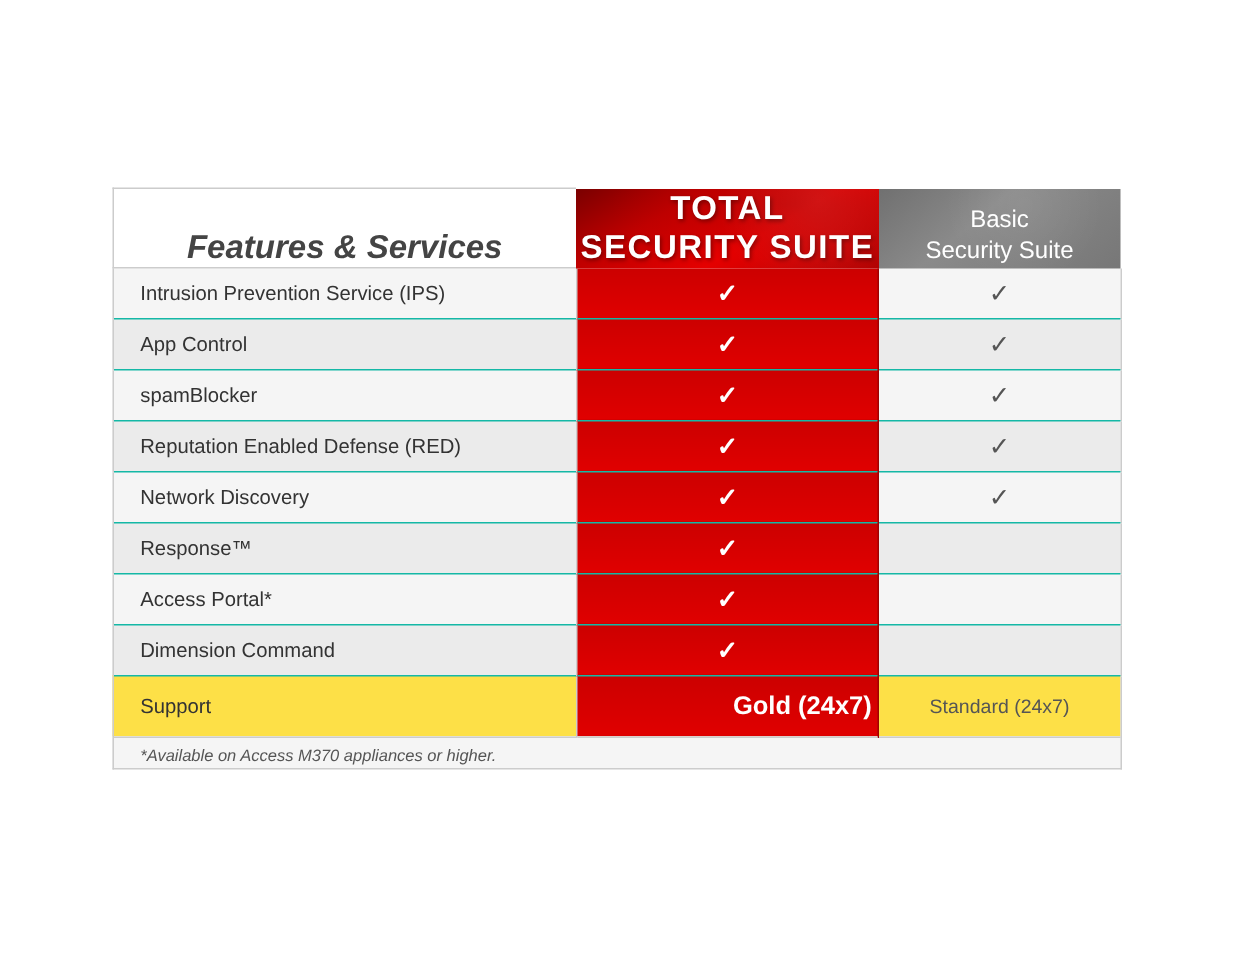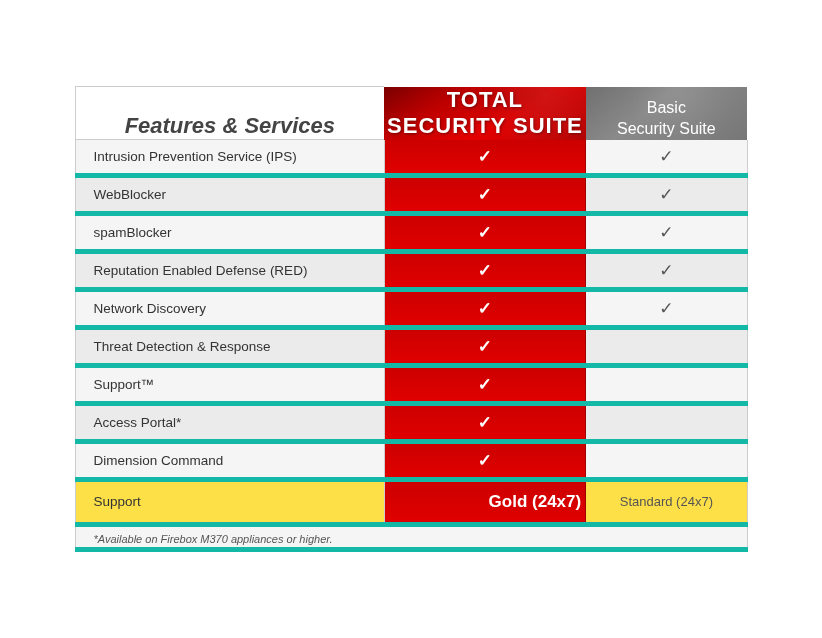--- a/index.html
+++ b/index.html
@@ -72,21 +72,21 @@
     }
 
     .header-basic-text {
       color: #fff;
       font-size: 16px;
       font-weight: normal;
       line-height: 1.3;
     }
 
     .comparison-table tbody tr {
-      border-bottom: 5px solid #14b8a6;
+      border-bottom: 1px solid #14b8a6;
     }
 
     .comparison-table tbody tr:nth-child(odd) {
       background: #f5f5f5;
     }
 
     .comparison-table tbody tr:nth-child(even) {
       background: #ebebeb;
     }
 
@@ -209,61 +209,56 @@
     </tr>
   </thead>
   <tbody id="feature-rows">
 
   <tr>
         <td class="feature-name">Intrusion Prevention Service (IPS)</td>
         <td class="total-cell"><span class="checkmark">✓</span></td>
         <td class="basic-cell"><span class="checkmark">✓</span></td>
       </tr>
       <tr>
-        <td class="feature-name">WebBlocker</td>
+        <td class="feature-name">App Control</td>
         <td class="total-cell"><span class="checkmark">✓</span></td>
         <td class="basic-cell"><span class="checkmark">✓</span></td>
       </tr>
       <tr>
         <td class="feature-name">spamBlocker</td>
         <td class="total-cell"><span class="checkmark">✓</span></td>
         <td class="basic-cell"><span class="checkmark">✓</span></td>
       </tr>
       <tr>
         <td class="feature-name">Reputation Enabled Defense (RED)</td>
         <td class="total-cell"><span class="checkmark">✓</span></td>
         <td class="basic-cell"><span class="checkmark">✓</span></td>
       </tr>
       <tr>
         <td class="feature-name">Network Discovery</td>
         <td class="total-cell"><span class="checkmark">✓</span></td>
         <td class="basic-cell"><span class="checkmark">✓</span></td>
       </tr>
       <tr>
-        <td class="feature-name">Threat Detection &amp; Response</td>
-        <td class="total-cell"><span class="checkmark">✓</span></td>
-        <td class="basic-cell"></td>
-      </tr>
-      <tr>
-        <td class="feature-name">Support™</td>
+        <td class="feature-name">Response™</td>
         <td class="total-cell"><span class="checkmark">✓</span></td>
         <td class="basic-cell"></td>
       </tr>
       <tr>
         <td class="feature-name">Access Portal*</td>
         <td class="total-cell"><span class="checkmark">✓</span></td>
         <td class="basic-cell"></td>
       </tr>
       <tr>
         <td class="feature-name">Dimension Command</td>
         <td class="total-cell"><span class="checkmark">✓</span></td>
         <td class="basic-cell"></td>
       </tr>
       <tr style="background: #fde047;">
         <td class="feature-name">Support</td>
         <td class="support-total">Gold (24x7)</td>
         <td class="support-basic">Standard (24x7)</td>
       </tr>
       <tr class="footnote-row">
-        <td class="footnote" colspan="3">*Available on Firebox M370 appliances or higher.</td>
+        <td class="footnote" colspan="3">*Available on Access M370 appliances or higher.</td>
       </tr>
     </tbody>
 </table>
 
 </body></html>

